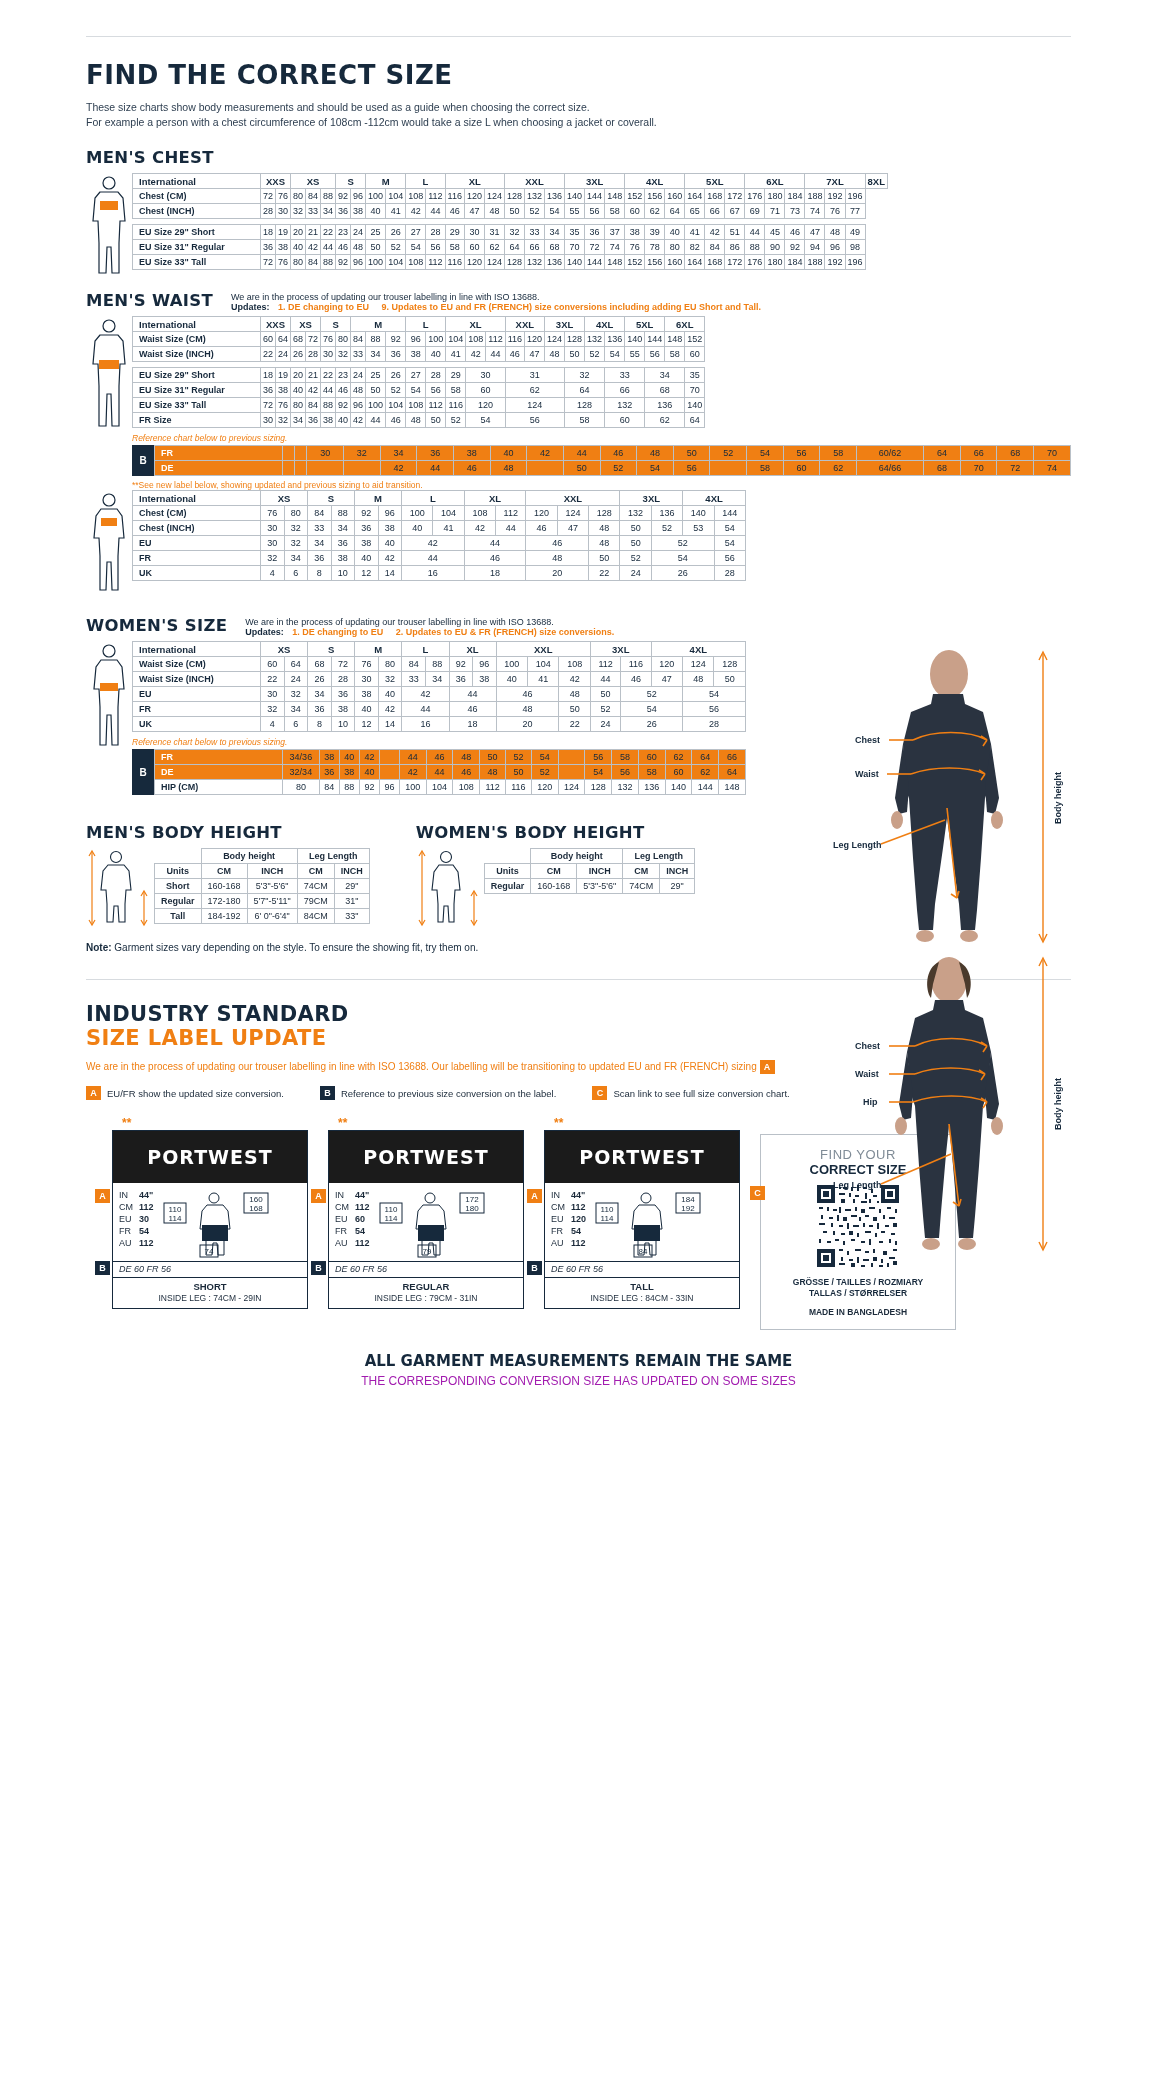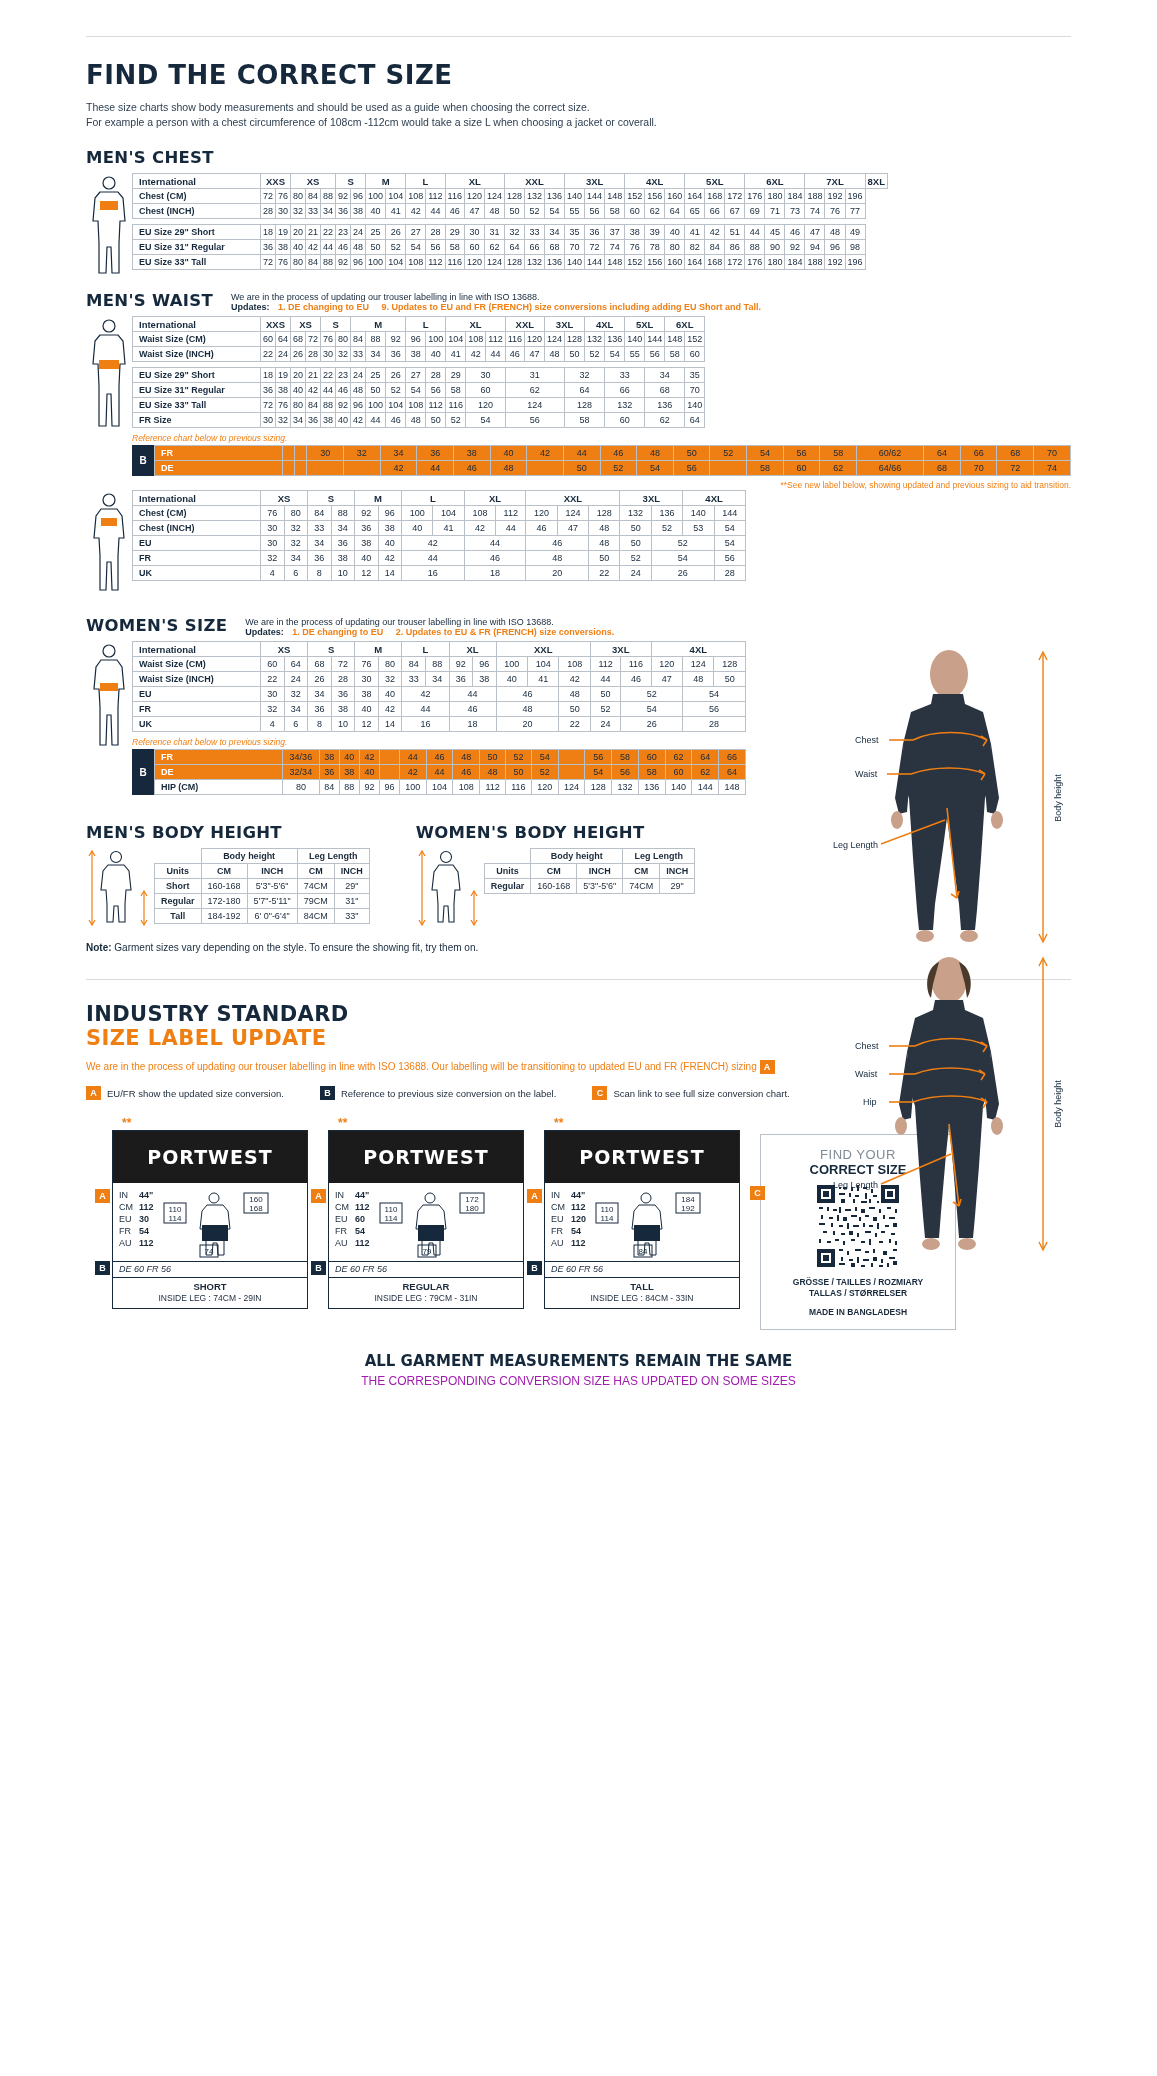--- a/index.html
+++ b/index.html
@@ -59,21 +59,21 @@
 
   .orange-row td { background:#f07f13; color:#ffffff; font-weight:bold; border:1px solid #f07f13; }
   .orange-row td.lbl { color:#ffffff; }
 
   .note-updates {
     font-size:9px; color:#16293c; margin: 6px 0 4px 0;
   }
   .note-updates .lead { font-weight:bold; color:#16293c; }
   .note-updates .upd { color:#f07f13; font-weight:bold; }
   .ref-note { font-size:8.5px; color:#f07f13; font-style:italic; margin:5px 0 2px 0; }
-  .see-label { font-size:8.5px; color:#f07f13; text-align:right; margin-top:4px; }
+  .see-label { font-size:8.5px; color:#f07f13; text-align:left; margin-top:4px; }
 
   .badgeB {
     width:22px; height:17px; background:#16293c; color:#fff; font-weight:bold;
     font-size:10px; display:flex; align-items:center; justify-content:center;
   }
 
   
   .row { display:flex; align-items:flex-start; }
   .fig { width:46px; flex:0 0 46px; }
   .tblwrap { flex:1 1 auto; }
@@ -119,21 +119,21 @@
   .qr-card .cs { font-size:13px; font-weight:bold; color:#16293c; margin-bottom:8px;}
   .qrimg { width:82px; height:82px; margin:0 auto 10px auto; }
   .qr-card .langs { font-size:8.5px; font-weight:bold; line-height:11px; color:#16293c;}
   .qr-card .made { font-size:8.5px; font-weight:bold; margin-top:8px;}
 
   .closing { text-align:center; margin-top:22px; }
   .closing .c1 { font-size:15px; font-weight:bold; color:#16293c; font-family:"DejaVu Sans", sans-serif;}
   .closing .c2 { font-size:12px; color:#a21caf; margin-top:4px;}
 
   
-  .models { position:absolute; right:86px; top:648px; width:250px; }
+  .models { position:absolute; right:86px; top:648px; width:250px;font-weight:bold; }
   .model { position:relative; }
   svg { display:block; }
   .arrow-label { font-size:9px; fill:#16293c; font-family:"Liberation Sans", sans-serif;}
   .vert-label { font-size:9px; fill:#16293c;}
 </style>
 </head>
 <body>
 
 <div class="page">
   <div class="topline"></div>

